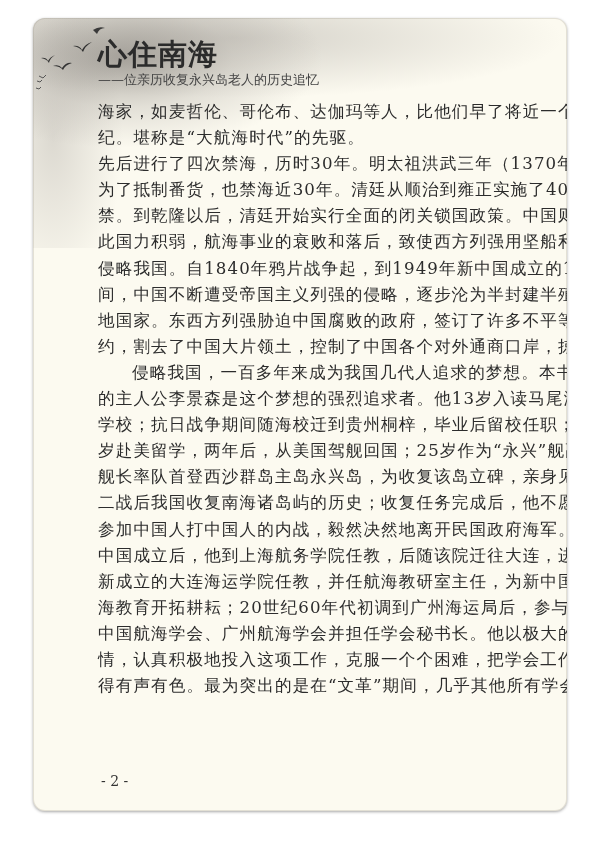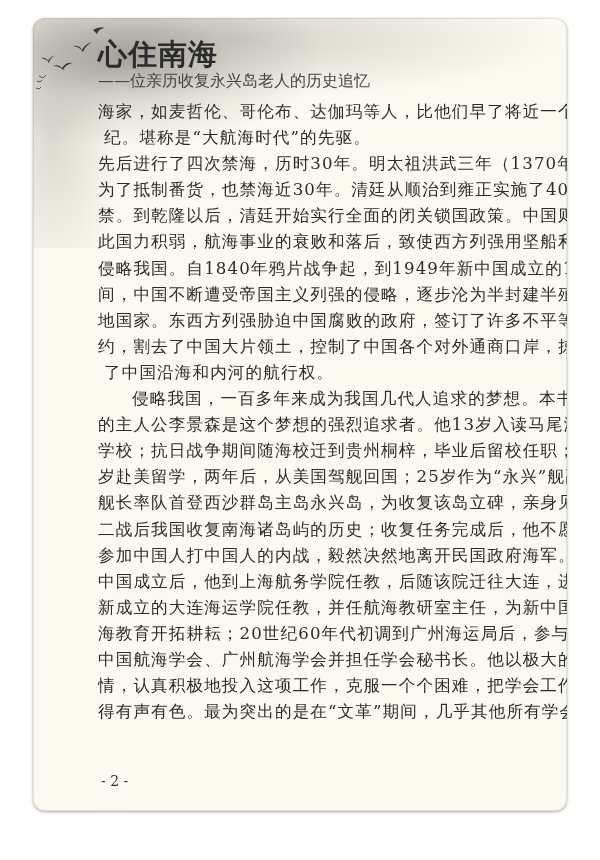--- a/index.html
+++ b/index.html
@@ -19,29 +19,29 @@
       radial-gradient(ellipse 200px 90px at 90px 40px, rgba(110,105,100,0.55), rgba(150,145,140,0.25) 55%, rgba(0,0,0,0) 100%),
       radial-gradient(ellipse 330px 60px at 200px 20px, rgba(140,135,130,0.35), rgba(0,0,0,0) 100%),
       radial-gradient(ellipse 70px 160px at 20px 120px, rgba(160,155,150,0.35), rgba(0,0,0,0) 100%);
   }
   .birds { position:absolute; left:0; top:0; width:120px; height:120px; }
   .title {
     position:absolute; left:65px; top:17px; font-size:29px; font-weight:bold; color:#2b2b2b;
     font-family: "DejaVu Sans", "Liberation Sans", sans-serif; letter-spacing:1px;
   }
   .subtitle {
-    position:absolute; left:65px; top:53px; font-size:16px; color:#444;
+    position:absolute; left:65px; top:53px; font-size:13px; color:#444;
     font-family: "DejaVu Sans", "Liberation Sans", sans-serif;
   }
   .body-text {
     position:absolute; left:65px; top:81px; width:440px;
     font-size:16.6px; line-height:26.1px; color:#2c2c2c; letter-spacing:1.1px;
   }
   .line { white-space:nowrap; height:26.1px; text-align:justify; text-align-last:justify; }
-  .line.last { text-align-last:left;margin-left:6px; }
+  .line.last { text-align-last:left; }
   .line.indent { padding-left:34px; }
   .page-number {
     position:absolute; left:68px; top:755px; font-size:14px; color:#333;
   }
 </style>
 </head>
 <body>
 
 <div class="page">
   <div class="ink-wash"></div>
@@ -60,21 +60,20 @@
       <div class="line">海家，如麦哲伦、哥伦布、达伽玛等人，比他们早了将近一个世</div>
       <div class="line last">纪。堪称是“大航海时代”的先驱。</div>
       <div class="line">先后进行了四次禁海，历时30年。明太祖洪武三年（1370年），</div>
       <div class="line">为了抵制番货，也禁海近30年。清廷从顺治到雍正实施了40年海</div>
       <div class="line">禁。到乾隆以后，清廷开始实行全面的闭关锁国政策。中国则因</div>
       <div class="line">此国力积弱，航海事业的衰败和落后，致使西方列强用坚船利炮</div>
       <div class="line">侵略我国。自1840年鸦片战争起，到1949年新中国成立的109年</div>
       <div class="line">间，中国不断遭受帝国主义列强的侵略，逐步沦为半封建半殖民</div>
       <div class="line">地国家。东西方列强胁迫中国腐败的政府，签订了许多不平等条</div>
       <div class="line">约，割去了中国大片领土，控制了中国各个对外通商口岸，掠夺</div>
-      <div class="line last">了中国沿海和内河的航行权。</div>
       <div class="line indent">侵略我国，一百多年来成为我国几代人追求的梦想。本书</div>
       <div class="line">的主人公李景森是这个梦想的强烈追求者。他13岁入读马尾海军</div>
       <div class="line">学校；抗日战争期间随海校迁到贵州桐梓，毕业后留校任职；23</div>
       <div class="line">岁赴美留学，两年后，从美国驾舰回国；25岁作为“永兴”舰副</div>
       <div class="line">舰长率队首登西沙群岛主岛永兴岛，为收复该岛立碑，亲身见证</div>
       <div class="line">二战后我国收复南海诸岛屿的历史；收复任务完成后，他不愿意</div>
       <div class="line">参加中国人打中国人的内战，毅然决然地离开民国政府海军。新</div>
       <div class="line">中国成立后，他到上海航务学院任教，后随该院迁往大连，进入</div>
       <div class="line">新成立的大连海运学院任教，并任航海教研室主任，为新中国航</div>
       <div class="line">海教育开拓耕耘；20世纪60年代初调到广州海运局后，参与创办</div>

